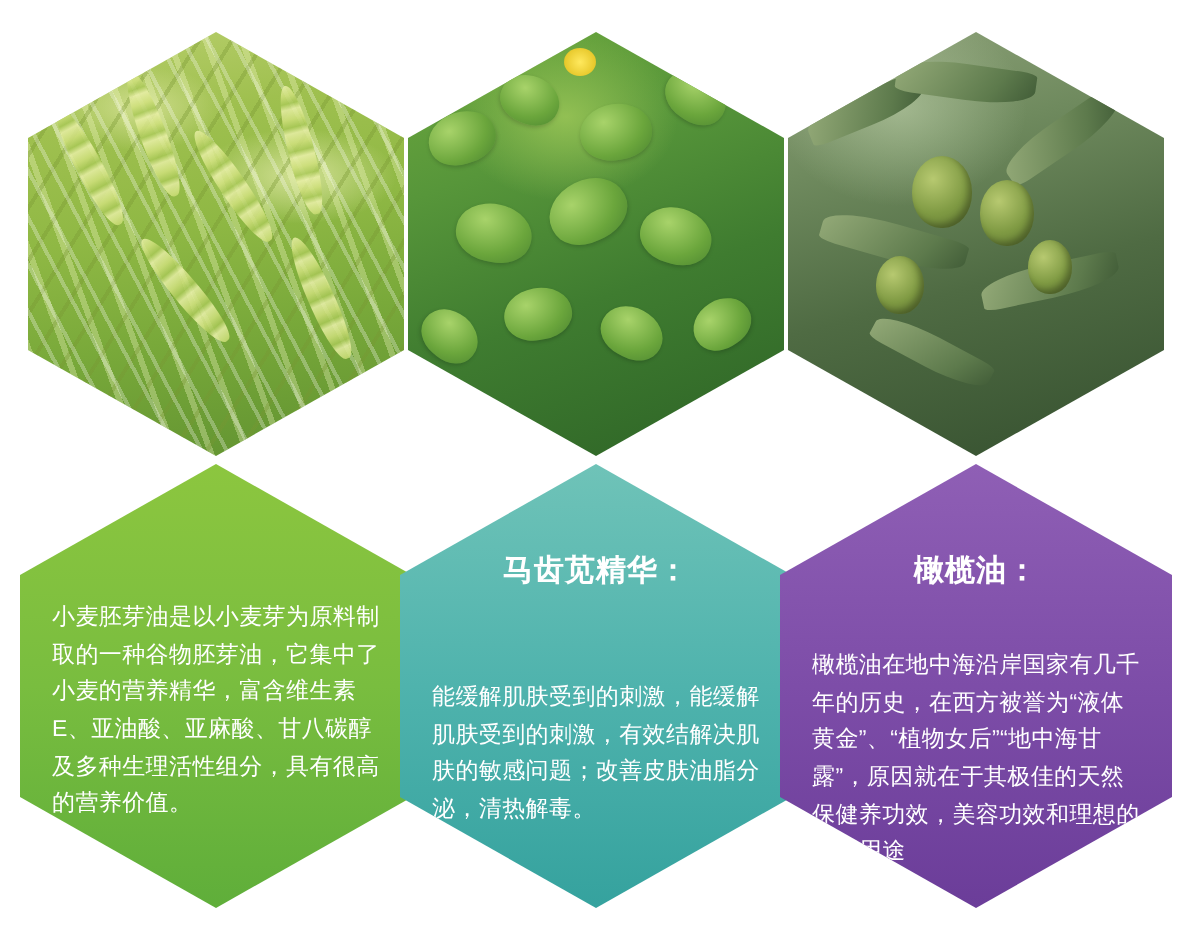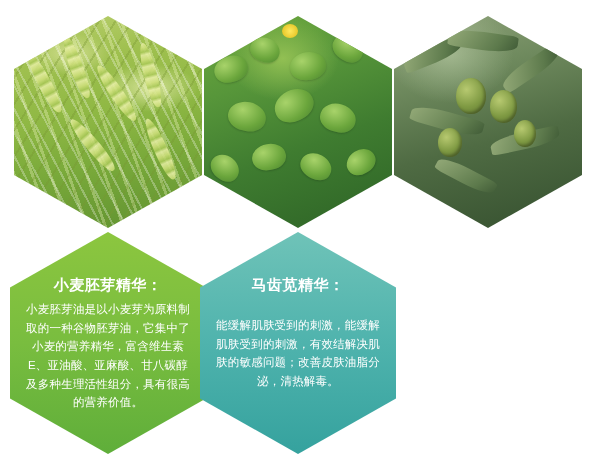--- a/index.html
+++ b/index.html
@@ -113,22 +113,22 @@
     font-size: 15px;
     font-weight: bold;
     letter-spacing: .5px;
     margin-bottom: 5px;
     text-align: center;
     white-space: nowrap;
   }
   .hex-text .body {
     font-size: 11.5px;
     line-height: 1.62;
-    text-align: center;
     letter-spacing: .2px;
+    margin-top: 24px;
   }
 
   .tile-green  { background: linear-gradient(180deg, #8cc63f 0%, #79bd3f 50%, #5fae3a 100%); }
   .tile-teal   { background: linear-gradient(180deg, #6fc3b8 0%, #4fb3ad 50%, #35a29e 100%); }
   .tile-purple { background: linear-gradient(180deg, #8f5fb5 0%, #7d4da8 50%, #6b3d99 100%); }
 </style>
 </head>
 <body>
 
 <div class="stage">
@@ -171,23 +171,26 @@
       <div class="olive-leaf" style="left:96px; top:116px; width:70px; height:17px; transform:rotate(-12deg);"></div>
       <div class="olive-leaf" style="left:40px; top:152px; width:64px; height:16px; transform:rotate(28deg);"></div>
       <div class="olive-fruit" style="left:62px; top:62px; width:30px; height:36px;"></div>
       <div class="olive-fruit" style="left:96px; top:74px; width:27px; height:33px;"></div>
       <div class="olive-fruit" style="left:44px; top:112px; width:24px; height:29px;"></div>
       <div class="olive-fruit" style="left:120px; top:104px; width:22px; height:27px;"></div>
     </div>
   </div>
 
   <div class="hex-text tile-green" style="left:10px; top:232px;">
-    <div class="title">小麦胚芽精华：</div>
     <div class="body">小麦胚芽油是以小麦芽为原料制取的一种谷物胚芽油，它集中了小麦的营养精华，富含维生素E、亚油酸、亚麻酸、甘八碳醇及多种生理活性组分，具有很高的营养价值。</div>
   </div>
 
   <div class="hex-text tile-teal" style="left:200px; top:232px;gap:16px;">
     <div class="title">马齿苋精华：</div>
     <div class="body">能缓解肌肤受到的刺激，能缓解肌肤受到的刺激，有效结解决肌肤的敏感问题；改善皮肤油脂分泌，清热解毒。</div>
   </div>
 
+  <div class="hex-text tile-purple" style="left:390px; top:232px;">
+    <div class="title">橄榄油：</div>
+    <div class="body">橄榄油在地中海沿岸国家有几千年的历史，在西方被誉为“液体黄金”、“植物女后”“地中海甘露”，原因就在于其极佳的天然保健养功效，美容功效和理想的烹调用途</div>
+  </div>
 
 </div>
 
 </body></html>

